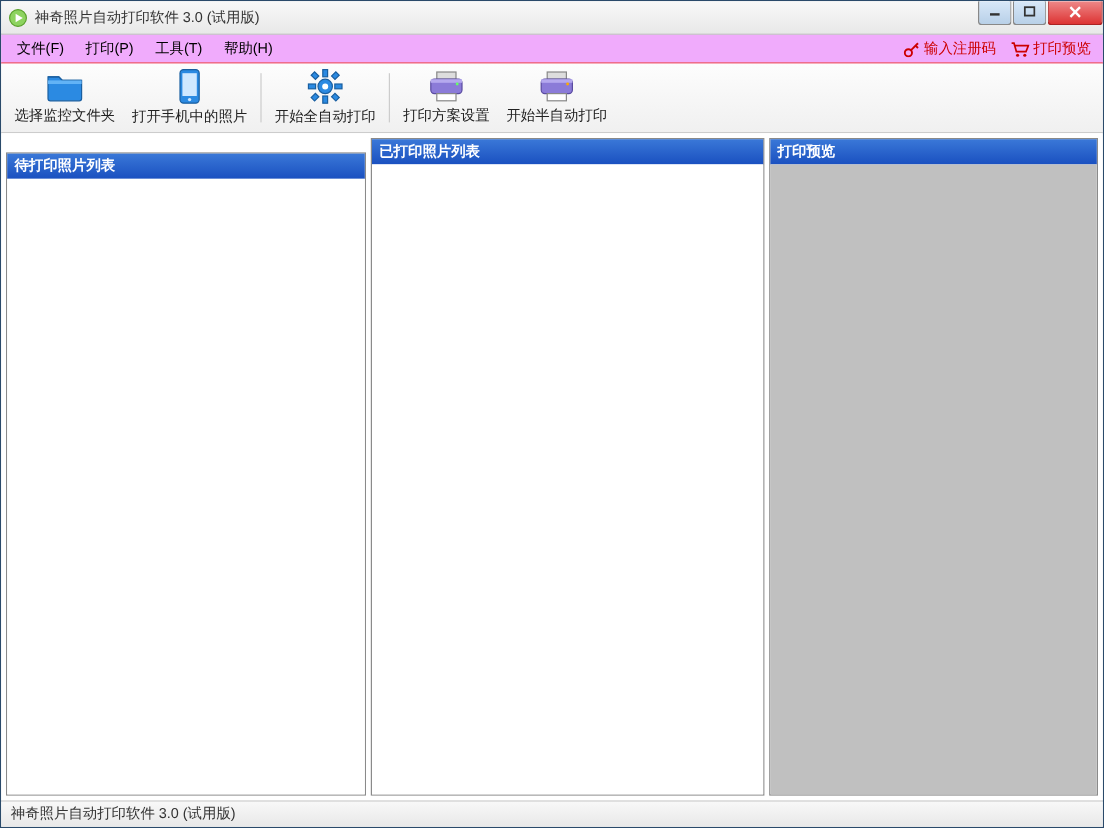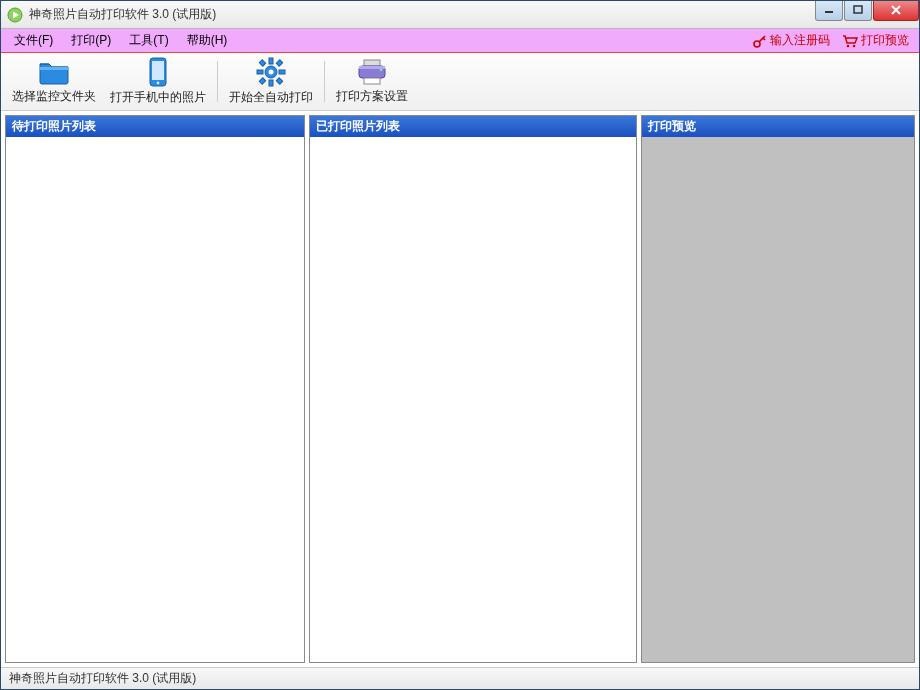--- a/index.html
+++ b/index.html
@@ -114,21 +114,21 @@
   gap: 4px;
   background: #fff;
   min-height: 0;
 }
 .panel {
   border: 1px solid #8a8a8a;
   display: flex;
   flex-direction: column;
   background: #fff;
 }
-.panel.pending { flex: 0 0 300px; }
+.panel.pending { flex: 0 0 300px; margin-top: 12px; }
 .panel.printed { flex: 0 0 328px; }
 .panel.preview { flex: 1; }
 .panel-hdr {
   height: 21px;
   background: linear-gradient(to bottom, #3a78d8, #1a50c0);
   color: #fff;
   font-weight: bold;
   padding: 2px 6px;
   display: flex;
   align-items: center;
@@ -256,20 +256,32 @@
         <svg width="34" height="28" viewBox="0 0 34 28">
           <rect x="9" y="2" width="16" height="6" fill="#ddd" stroke="#888"></rect>
           <rect x="4" y="8" width="26" height="12" rx="3" fill="#8b7bd8" stroke="#5a4ba0"></rect>
           <rect x="4" y="8" width="26" height="3" fill="#b5a9ee"></rect>
           <rect x="9" y="20" width="16" height="6" fill="#fff" stroke="#888"></rect>
           <circle cx="26" cy="12" r="1.2" fill="#6f6"></circle>
         </svg>
       </span>
       <span class="lbl">打印方案设置</span>
     </div>
+    <div class="tool-btn">
+      <span>
+        <svg width="34" height="28" viewBox="0 0 34 28">
+          <rect x="9" y="2" width="16" height="6" fill="#ddd" stroke="#888"></rect>
+          <rect x="4" y="8" width="26" height="12" rx="3" fill="#8b7bd8" stroke="#5a4ba0"></rect>
+          <rect x="4" y="8" width="26" height="3" fill="#b5a9ee"></rect>
+          <rect x="9" y="20" width="16" height="6" fill="#fff" stroke="#888"></rect>
+          <circle cx="26" cy="12" r="1.2" fill="#fa0"></circle>
+        </svg>
+      </span>
+      <span class="lbl">开始半自动打印</span>
+    </div>
     <div class="tool-spacer"></div>
   </div>
 
   <div class="main">
     <div class="panel pending">
       <div class="panel-hdr">待打印照片列表</div>
       <div class="panel-body"></div>
     </div>
     <div class="panel printed">
       <div class="panel-hdr">已打印照片列表</div>

